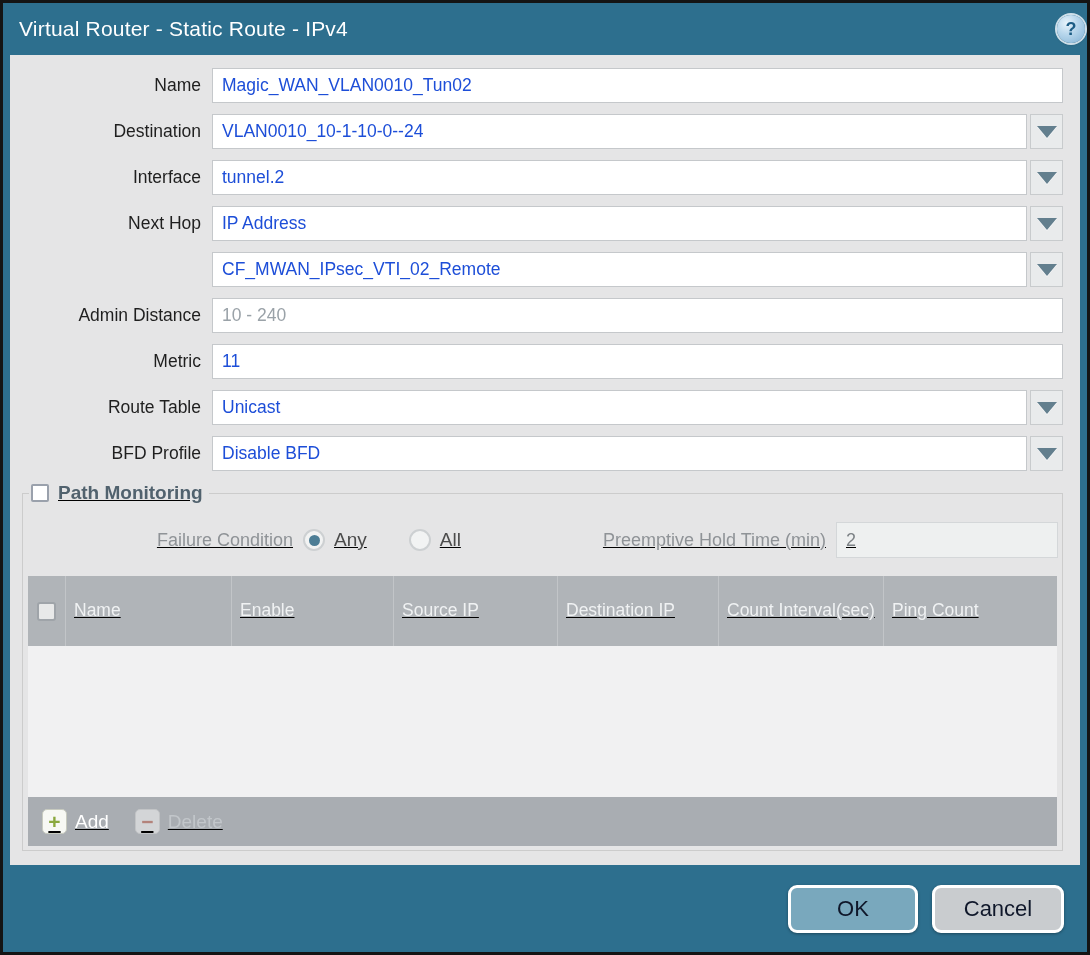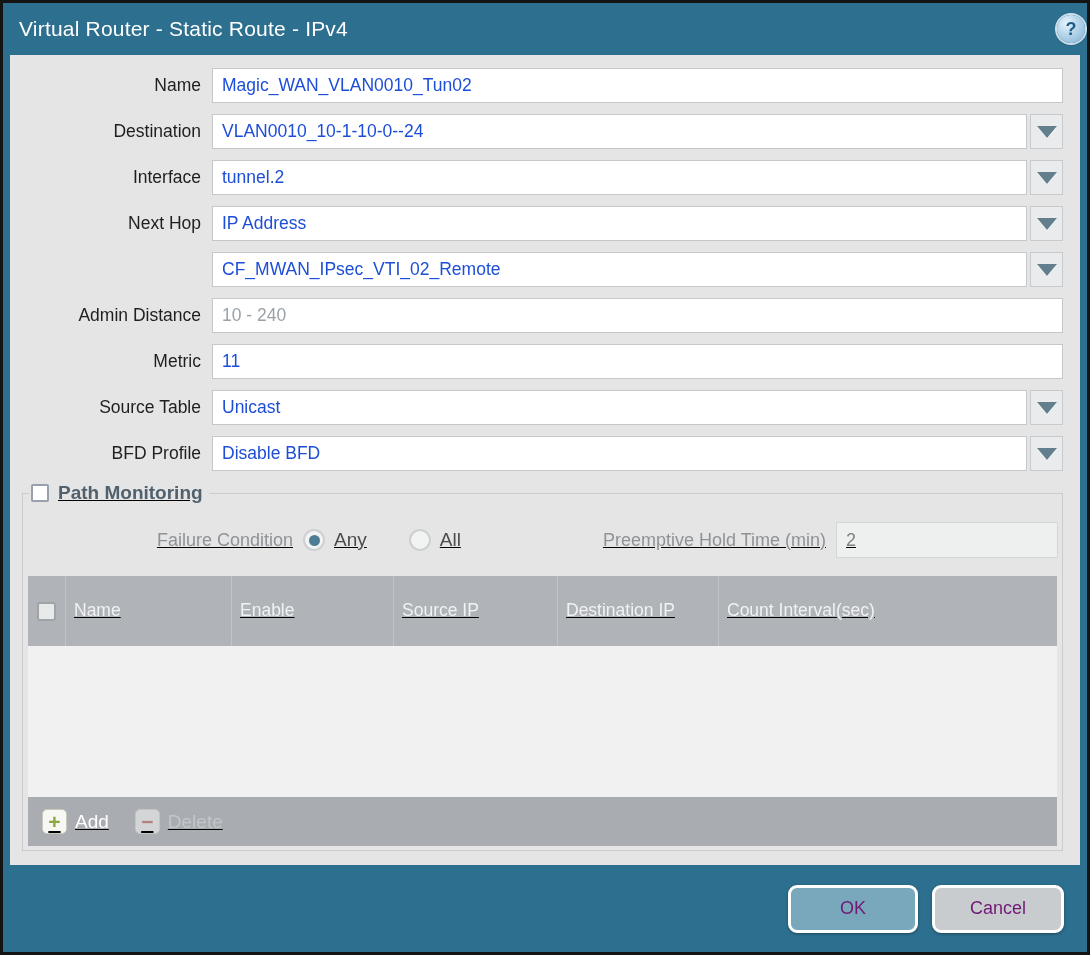--- a/index.html
+++ b/index.html
@@ -77,22 +77,22 @@
              justify-content:center; font-weight:bold; font-size:21px; line-height:1; }
   .plus { color:#8aa83e; }
   .minus-sq { background:#d3d5d7; border-color:#c2c4c6; }
   .minus { color:#b3837b; }
   .toolbtn .lbl { font-size:19px; color:#fff; }
   .toolbtn.disabled { cursor:default; }
   .toolbtn.disabled .lbl { color:#c2c6ca; }
 
   .footer { height:87px; flex:0 0 87px; display:flex; align-items:center;
             justify-content:flex-end; gap:14px; padding-right:23px; }
-  .btn { height:48px; border-radius:9px; border:3px solid #fff; font-size:18px;
-         color:#701a75; font-family:"Liberation Sans",sans-serif; cursor:pointer;
+  .btn { height:48px; border-radius:9px; border:3px solid #fff; font-size:22px;
+         color:#0f172a; font-family:"Liberation Sans",sans-serif; cursor:pointer;
          box-shadow:0 1px 3px rgba(0,0,0,.35); }
   .btn-ok { width:130px; background:#79a8bd; }
   .btn-cancel { width:132px; background:#c9cccf; }
 </style>
 </head>
 <body>
 
 <div class="screen">
   <div class="dialog">
 
@@ -158,21 +158,21 @@
       </div>
 
       <div class="row">
         <div class="flabel">Metric</div>
         <div class="ctrl">
           <input class="tbox" value="11" style="">
         </div>
       </div>
 
       <div class="row">
-        <div class="flabel">Source Table</div>
+        <div class="flabel">Route Table</div>
         <div class="ctrl">
           <input class="tbox" value="Unicast" style="">
           <div class="ddbtn">
             <div class="tri"></div>
           </div>
         </div>
       </div>
 
       <div class="row">
         <div class="flabel">BFD Profile</div>
@@ -205,20 +205,21 @@
         <div class="tbl">
           <div class="thead">
             <div class="th th-check">
               <span class="hcheck"></span>
             </div>
             <div class="th th-name">Name</div>
             <div class="th th-enable">Enable</div>
             <div class="th th-srcip">Source IP</div>
             <div class="th th-dstip">Destination IP</div>
             <div class="th th-ping">Count Interval(sec)</div>
+            <div class="th th-count">Ping Count</div>
           </div>
           <div class="tbody"></div>
           <div class="ttools">
             <div class="toolbtn">
               <span class="icon-sq">
                   <span class="plus">+</span>
                 </span>
               <span class="lbl">Add</span>
             </div>
             <div class="toolbtn disabled">

